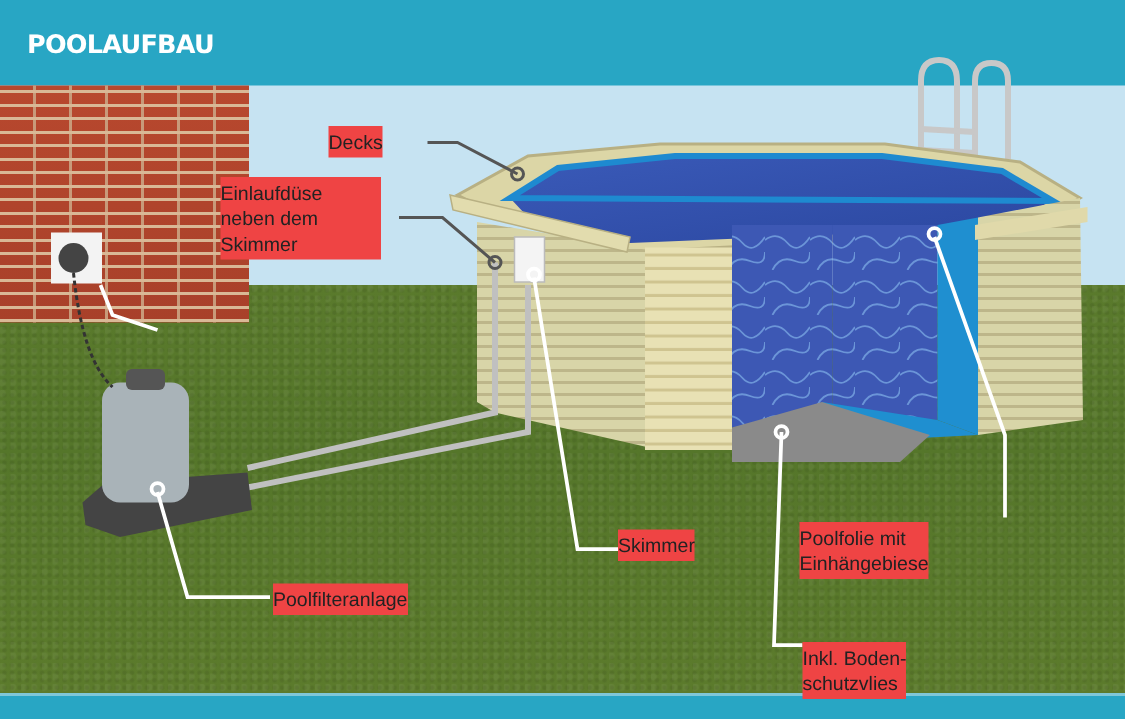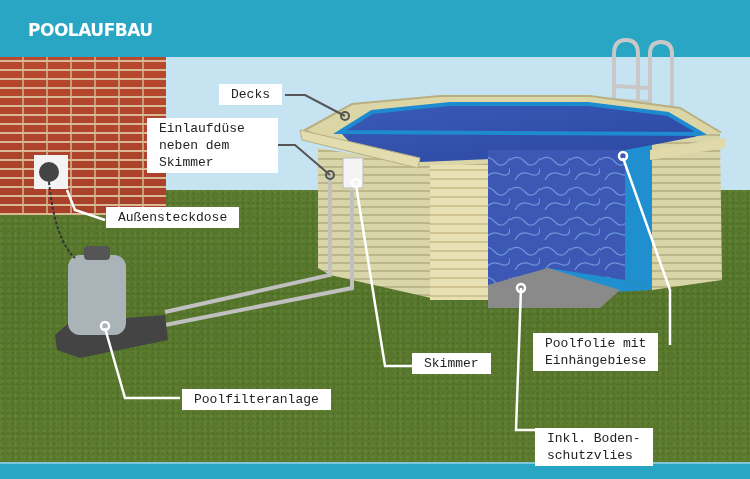--- a/index.html
+++ b/index.html
@@ -1,35 +1,35 @@
 <!DOCTYPE html>
 <html><head>
   <meta charset="utf-8">
   <style>
     html, body { margin: 0; padding: 0; }
     body { width: 750px; height: 479px; overflow: hidden; background: #2aa7c4; font-family: "DejaVu Sans", sans-serif; }
     .stage { position: relative; width: 750px; height: 479px; overflow: hidden; }
     .header { position: absolute; left: 0; top: 0; width: 750px; height: 57px; background: #28a6c4; }
-    .header-title { position: absolute; left: 18px; top: 20px; color: #ffffff; font-family: "DejaVu Sans", sans-serif; font-weight: bold; font-size: 17px; letter-spacing: -0.5px; margin-left: 10px; }
+    .header-title { position: absolute; left: 18px; top: 20px; color: #ffffff; font-family: "DejaVu Sans", sans-serif; font-weight: bold; font-size: 17px; letter-spacing: -0.5px; }
     .sky { position: absolute; left: 0; top: 57px; width: 750px; height: 150px; background: #c6e3f2; }
     .grass { position: absolute; left: 0; top: 190px; width: 750px; height: 272px;
       background:
         radial-gradient(circle at 20% 30%, rgba(255,255,255,0.05) 0 2px, transparent 3px) 0 0/7px 7px,
         radial-gradient(circle at 60% 70%, rgba(0,0,0,0.08) 0 1px, transparent 2px) 0 0/5px 5px,
         linear-gradient(#5a7a2c, #55762a 40%, #5c7b2c);
     }
     .footer { position: absolute; left: 0; top: 462px; width: 750px; height: 17px; background: #28a6c4; border-top: 2px solid #7fc7d8; }
     .brick { position: absolute; left: 0; top: 57px; width: 166px; height: 158px;
       background:
         repeating-linear-gradient(0deg, #d9b896 0 2px, transparent 2px 9px),
         repeating-linear-gradient(90deg, transparent 0 22px, #c89a7a 22px 24px),
         linear-gradient(#b8482e, #a8402a);
     }
     .pool-svg { position: absolute; left: 0; top: 0; }
-    .label { position: absolute; background: #ffffff; color: #222; font-family: Liberation Mono, monospace; font-size: 13px; line-height: 17px; padding: 2px 12px; white-space: pre-line; }
+    .label { position: absolute; background: #ef4444; color: #222; font-family: Liberation Sans, sans-serif; font-size: 13px; line-height: 17px; padding: 2px 0; white-space: pre-line; }
     .label.right { text-align: left; }
   </style>
 </head>
 <body>
 
 <div class="stage">
   <div class="header">
     <span class="header-title">POOLAUFBAU</span>
   </div>
   <div class="sky"></div>
@@ -114,20 +114,19 @@
       <circle cx="521" cy="288" r="4"></circle>
       <path d="M105 328 L125 398 L180 398"></path>
       <circle cx="105" cy="326" r="4"></circle>
     </g>
   </svg>
 
   <div class="label" style="left:219px; top:84px;">Decks</div>
   <div class="label right" style="left:147px; top:118px; width:107px;">Einlaufdüse
 neben dem
 Skimmer</div>
-  <div class="label" style="left:106px; top:207px;">Außensteckdose</div>
   <div class="label" style="left:412px; top:353px;">Skimmer</div>
-  <div class="label" style="left:533px; top:333px;">Poolfolie mit
+  <div class="label" style="left:533px; top:348px;">Poolfolie mit
 Einhängebiese</div>
   <div class="label" style="left:182px; top:389px;text-align:right;">Poolfilteranlage</div>
   <div class="label" style="left:535px; top:428px;">Inkl. Boden-
 schutzvlies</div>
 </div>
 
 </body></html>

